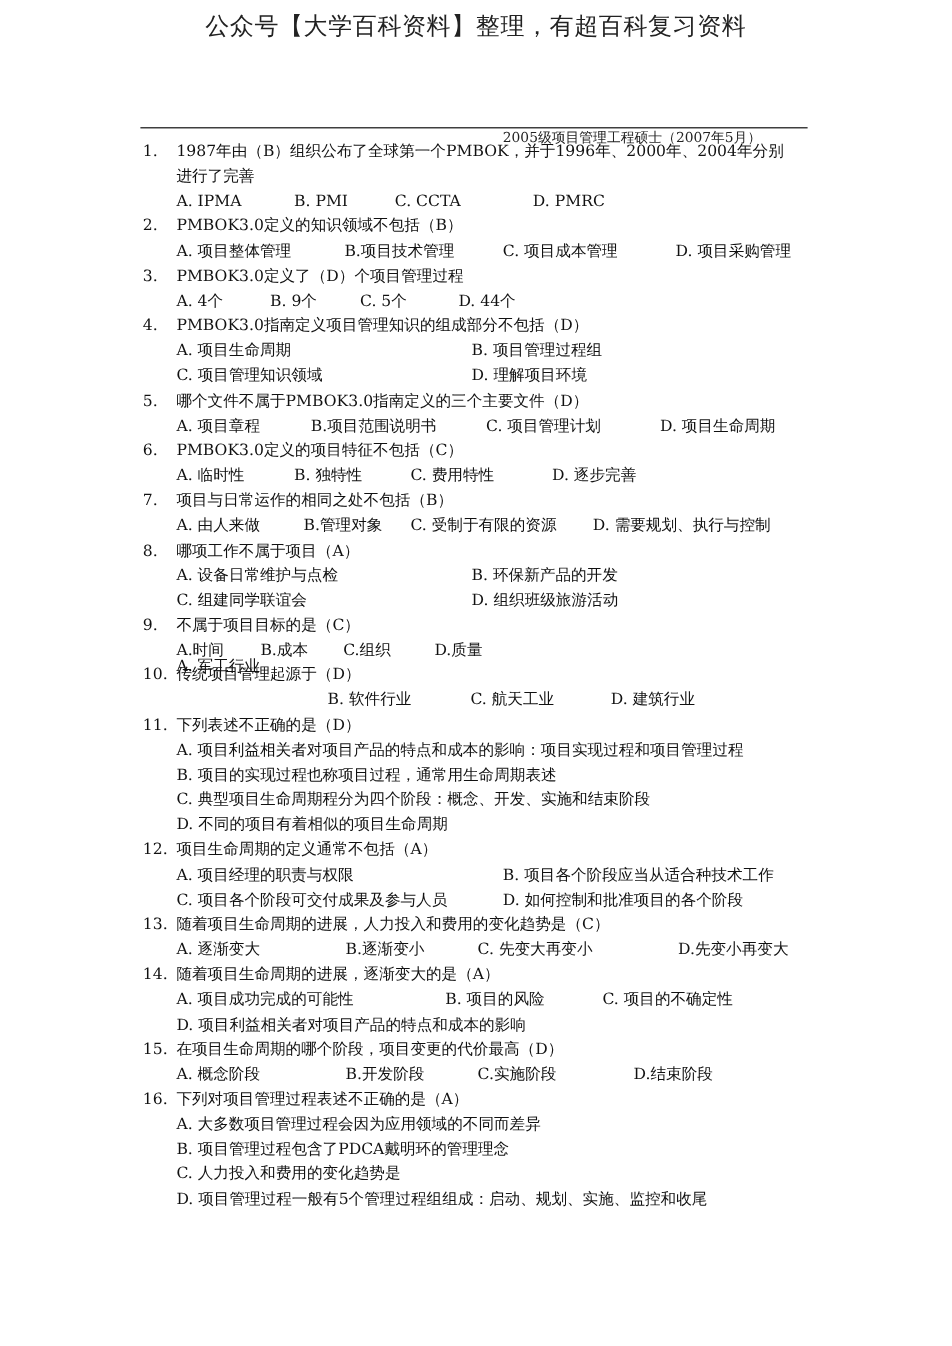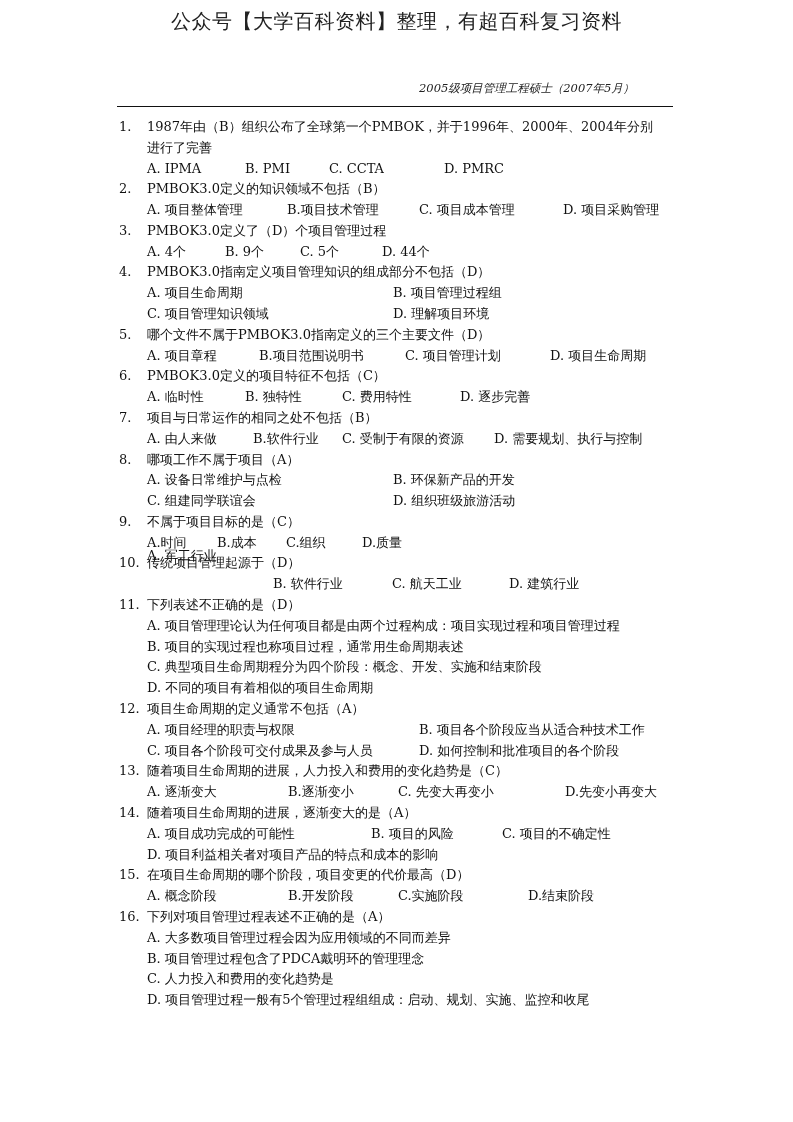--- a/index.html
+++ b/index.html
@@ -4,22 +4,22 @@
 <style>
   html, body { margin: 0; padding: 0; background: #ffffff; }
   body { width: 793px; height: 1122px; position: relative; overflow: hidden;
          font-family: "DejaVu Serif", "Liberation Serif", serif; color: #111; }
   .banner { position: absolute; left: 0; width: 793px; top: 8px; text-align: center;
             font-size: 20px; color: #222; letter-spacing: 0.5px; }
   .title-wrap { position: absolute; left: 117px; top: 78px; width: 556px; height: 28px;
                 border-bottom: 1.5px solid #111; }
   .title-main { position: absolute; left: 2px; top: 0; font-family: "DejaVu Sans", sans-serif;
                 font-size: 20px; color: #222; white-space: nowrap; }
-  .title-sub { position: absolute; left: 302px; top: 3px; font-size: 11.5px; color: #222;
-               white-space: nowrap; font-style: italic; }
+  .title-sub { position: absolute; left: 302px; top: 29px; font-size: 11.5px; color: #222;
+               white-space: nowrap; }
   .line { position: absolute; font-size: 13px; line-height: 16px; white-space: nowrap; color: #111; }
   .num { position: absolute; left: 119px; }
   .q { left: 147px; }
 </style>
 </head>
 <body>
 
 <div class="banner">公众号【大学百科资料】整理，有超百科复习资料</div>
 
 <div class="title-wrap">
@@ -78,21 +78,21 @@
   <span class="line" style="top:389px;left:147px">A.  临时性</span>
   <span class="line" style="top:389px;left:245px">B.  独特性</span>
   <span class="line" style="top:389px;left:342px">C.  费用特性</span>
   <span class="line" style="top:389px;left:460px">D.  逐步完善</span>
 </div>
 
 <div>
   <span class="line num" style="top:410px">7.</span>
   <span class="line q" style="top:410px">项目与日常运作的相同之处不包括（B）</span>
   <span class="line" style="top:431px;left:147px">A.  由人来做</span>
-  <span class="line" style="top:431px;left:253px">B.软件行业</span>
+  <span class="line" style="top:431px;left:253px">B.管理对象</span>
   <span class="line" style="top:431px;left:342px">C.  受制于有限的资源</span>
   <span class="line" style="top:431px;left:494px">D.  需要规划、执行与控制</span>
 </div>
 
 <div>
   <span class="line num" style="top:452px">8.</span>
   <span class="line q" style="top:452px">哪项工作不属于项目（A）</span>
   <span class="line" style="top:472px;left:147px">A.  设备日常维护与点检</span>
   <span class="line" style="top:472px;left:393px">B.  环保新产品的开发</span>
   <span class="line" style="top:493px;left:147px">C.  组建同学联谊会</span>
@@ -113,21 +113,21 @@
   <span class="line q" style="top:555px">传统项目管理起源于（D）</span>
   <span class="line" style="top:548px;left:147px">A.  军工行业</span>
   <span class="line" style="top:576px;left:273px">B.  软件行业</span>
   <span class="line" style="top:576px;left:392px">C.  航天工业</span>
   <span class="line" style="top:576px;left:509px">D.  建筑行业</span>
 </div>
 
 <div>
   <span class="line num" style="top:597px">11.</span>
   <span class="line q" style="top:597px">下列表述不正确的是（D）</span>
-  <span class="line" style="top:618px;left:147px">A.  项目管理理论认为任何项目都是由两个过程构成：项目实现过程和项目管理过程</span>
+  <span class="line" style="top:618px;left:147px">A.  项目利益相关者对项目产品的特点和成本的影响：项目实现过程和项目管理过程</span>
   <span class="line" style="top:639px;left:147px">B.  项目的实现过程也称项目过程，通常用生命周期表述</span>
   <span class="line" style="top:659px;left:147px">C.  典型项目生命周期程分为四个阶段：概念、开发、实施和结束阶段</span>
   <span class="line" style="top:680px;left:147px">D.  不同的项目有着相似的项目生命周期</span>
 </div>
 
 <div>
   <span class="line num" style="top:701px">12.</span>
   <span class="line q" style="top:701px">项目生命周期的定义通常不包括（A）</span>
   <span class="line" style="top:722px;left:147px">A.  项目经理的职责与权限</span>
   <span class="line" style="top:722px;left:419px">B.  项目各个阶段应当从适合种技术工作</span>

